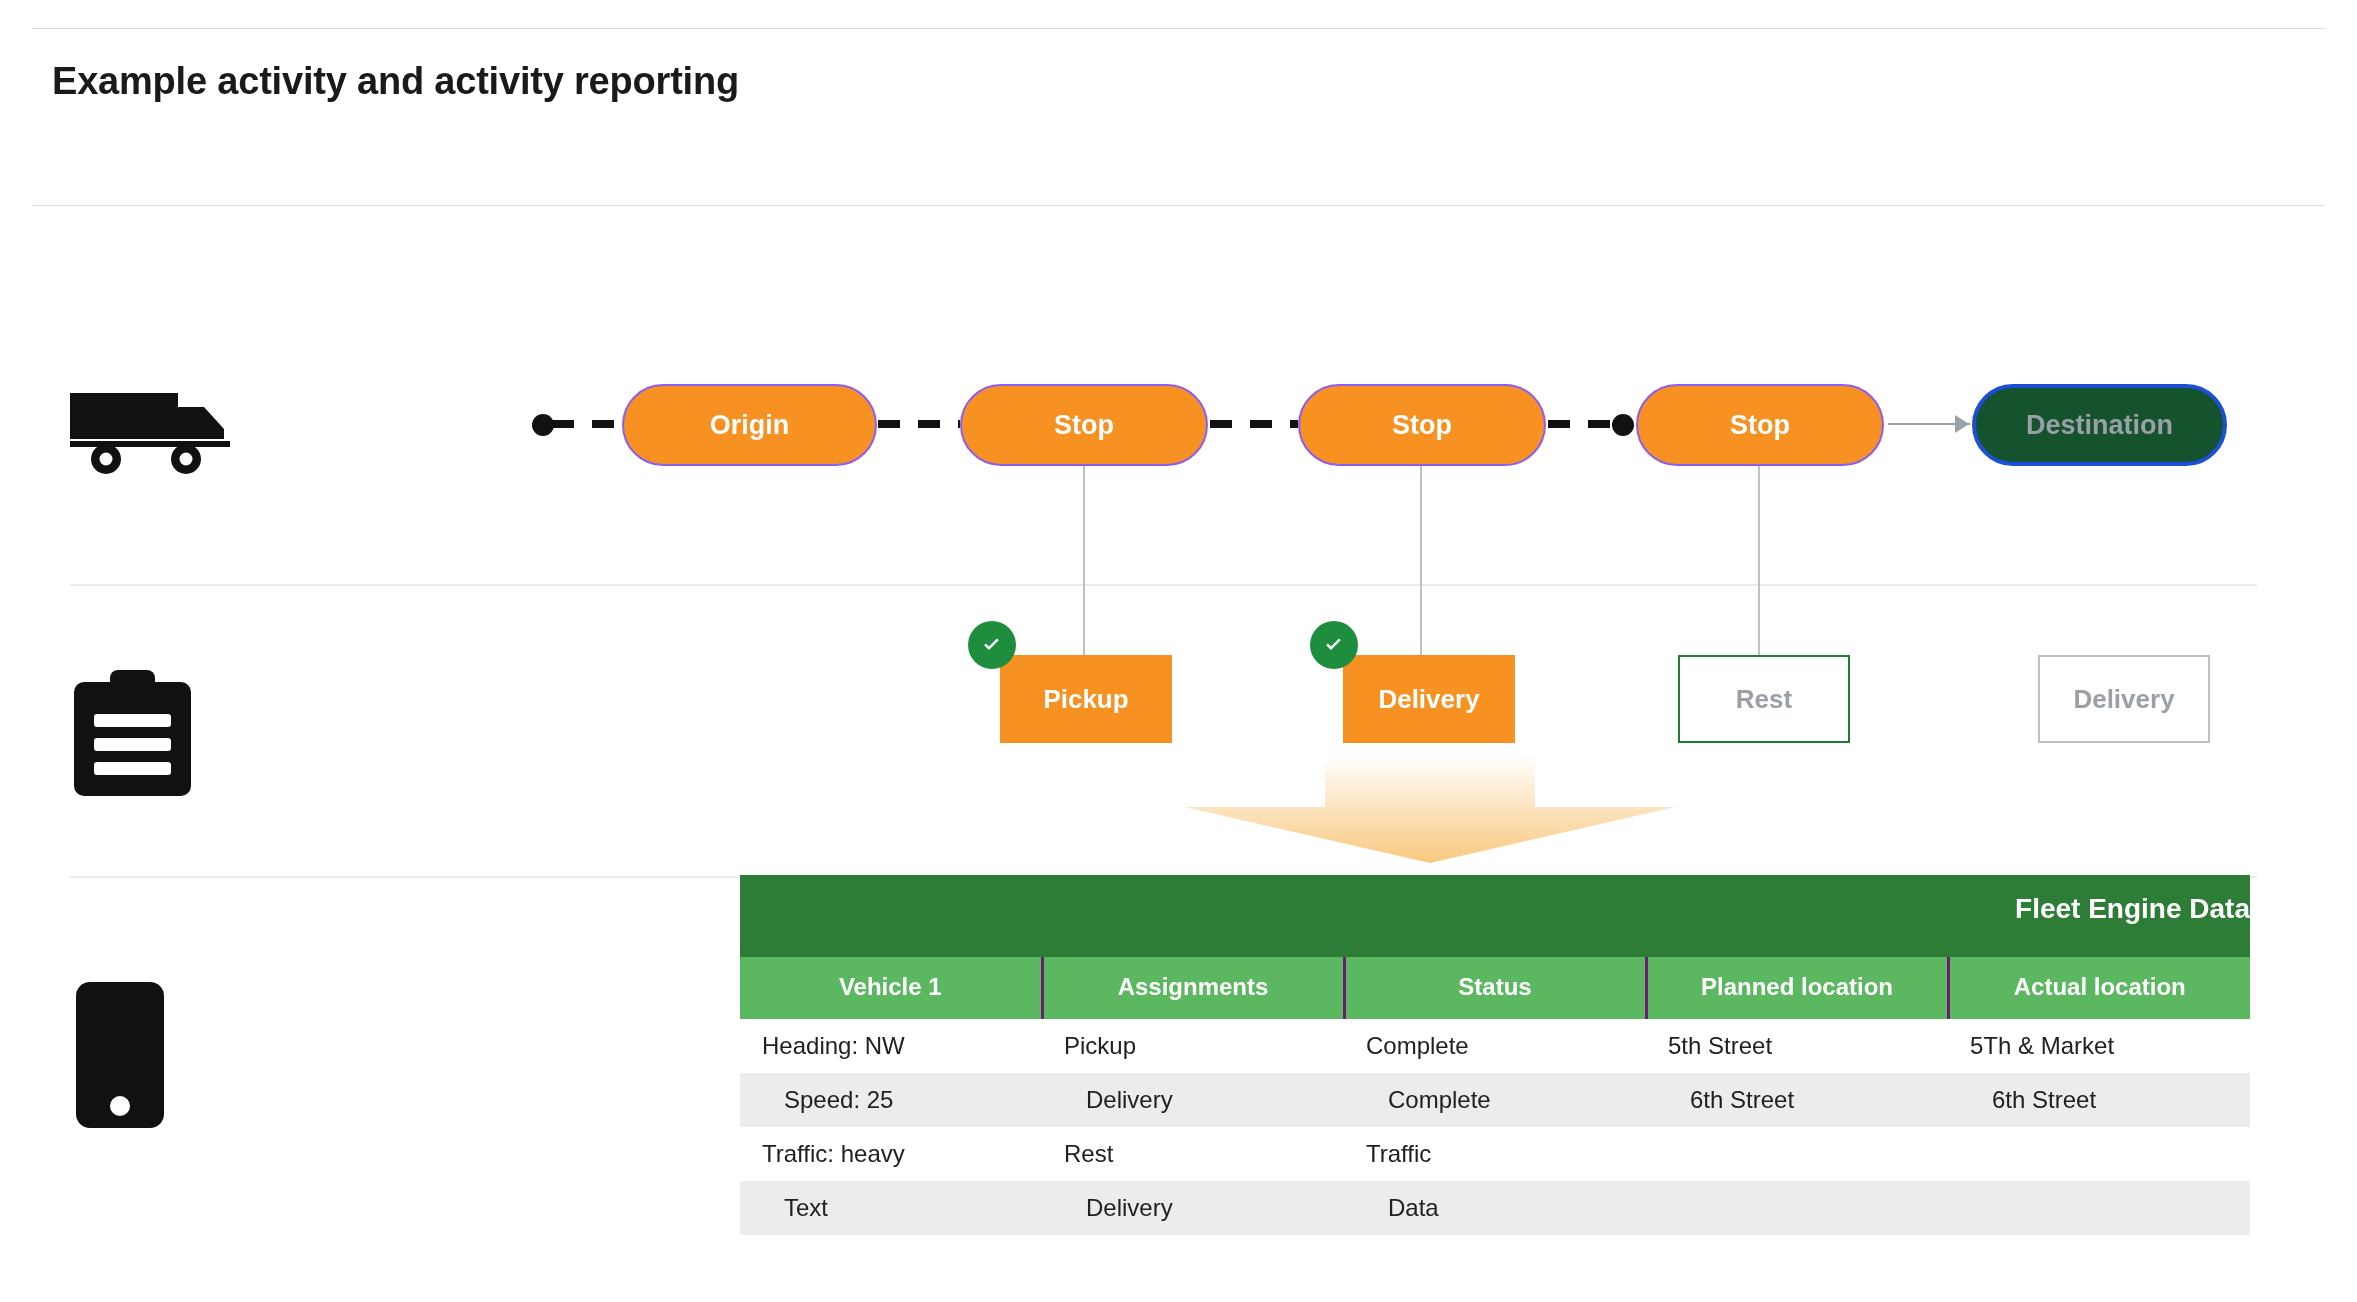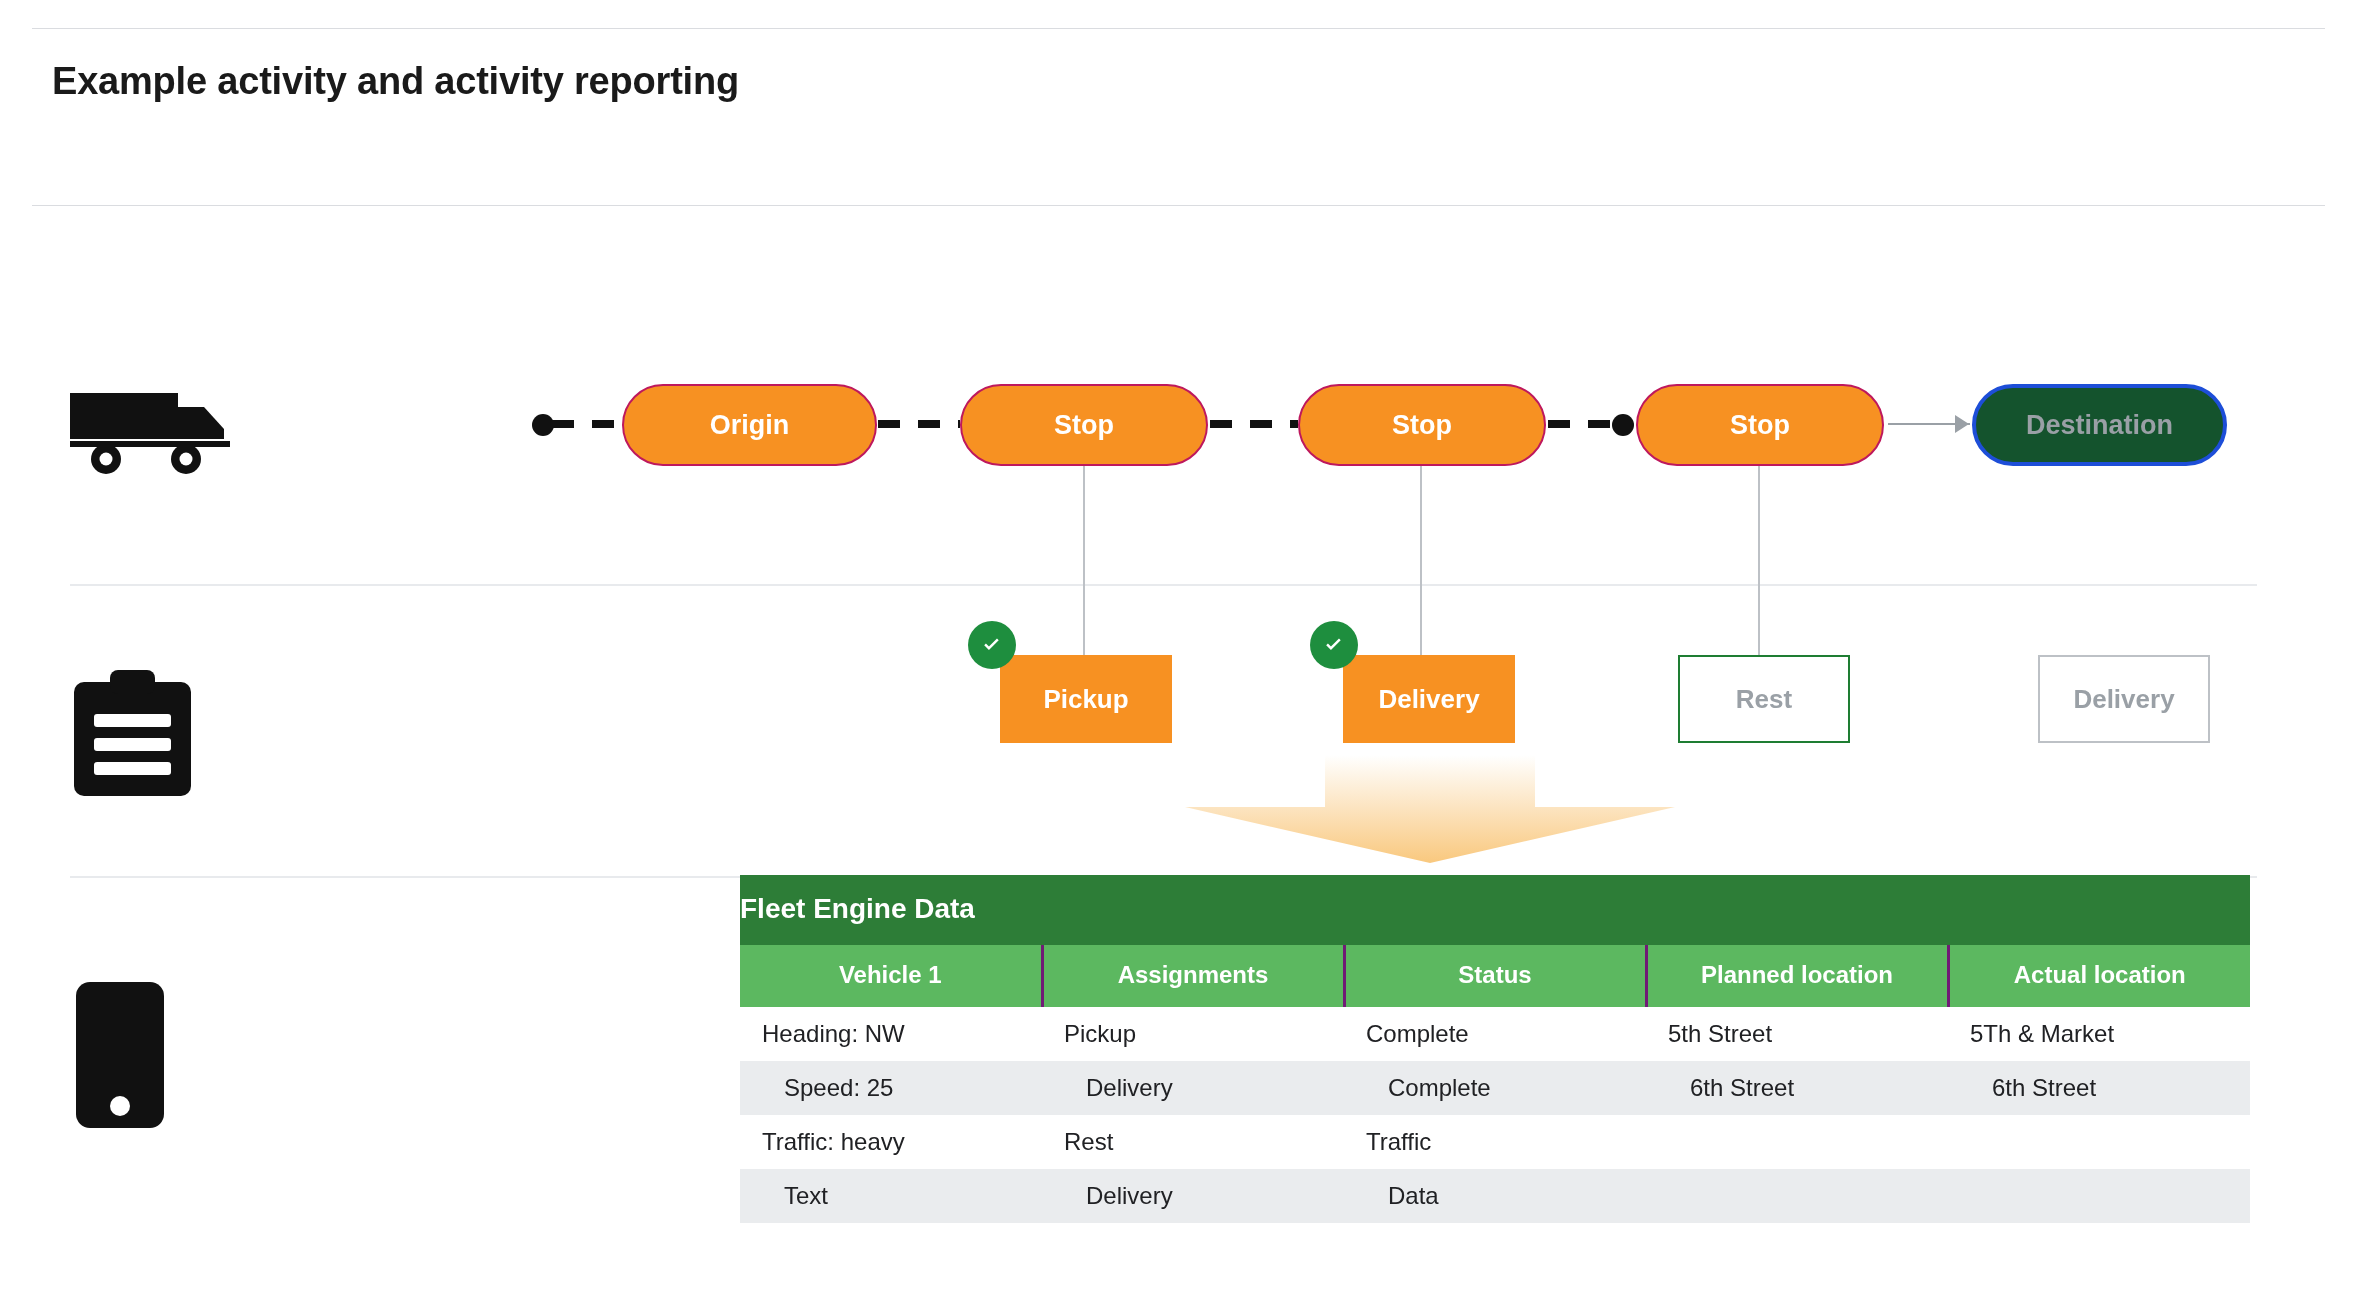--- a/index.html
+++ b/index.html
@@ -68,21 +68,21 @@
     border-radius: 44px;
     display: flex;
     align-items: center;
     justify-content: center;
     font-size: 27px;
     font-weight: 700;
     box-sizing: border-box;
   }
   .node.stop {
     background: #f79122;
-    border: 2px solid #be185d;
+    border: 2px solid #8b5cf6;
     color: #ffffff;
   }
   .node.destination {
     background: #14532d;
     border: 4px solid #1d4ed8;
     color: #9aa0a6;
   }
 
   .n-origin { left: 622px; top: 384px; width: 255px; }
   .n-stop1  { left: 960px; top: 384px; width: 248px; }
@@ -202,22 +202,22 @@
   table {
     border-collapse: collapse;
     width: 100%;
     table-layout: fixed;
   }
   .tbl-title th {
     background: #2d7d37;
     color: #ffffff;
     font-size: 28px;
     font-weight: 700;
-    text-align: left;
-    padding: 18px 0 20px;
+    text-align: right;
+    padding: 18px 0 32px;
   }
   .tbl-head th {
     background: #5cb860;
     color: #ffffff;
     font-size: 24px;
     font-weight: 700;
     text-align: center;
     padding: 16px 0 18px;
     border-right: 3px solid #701a75;
   }

